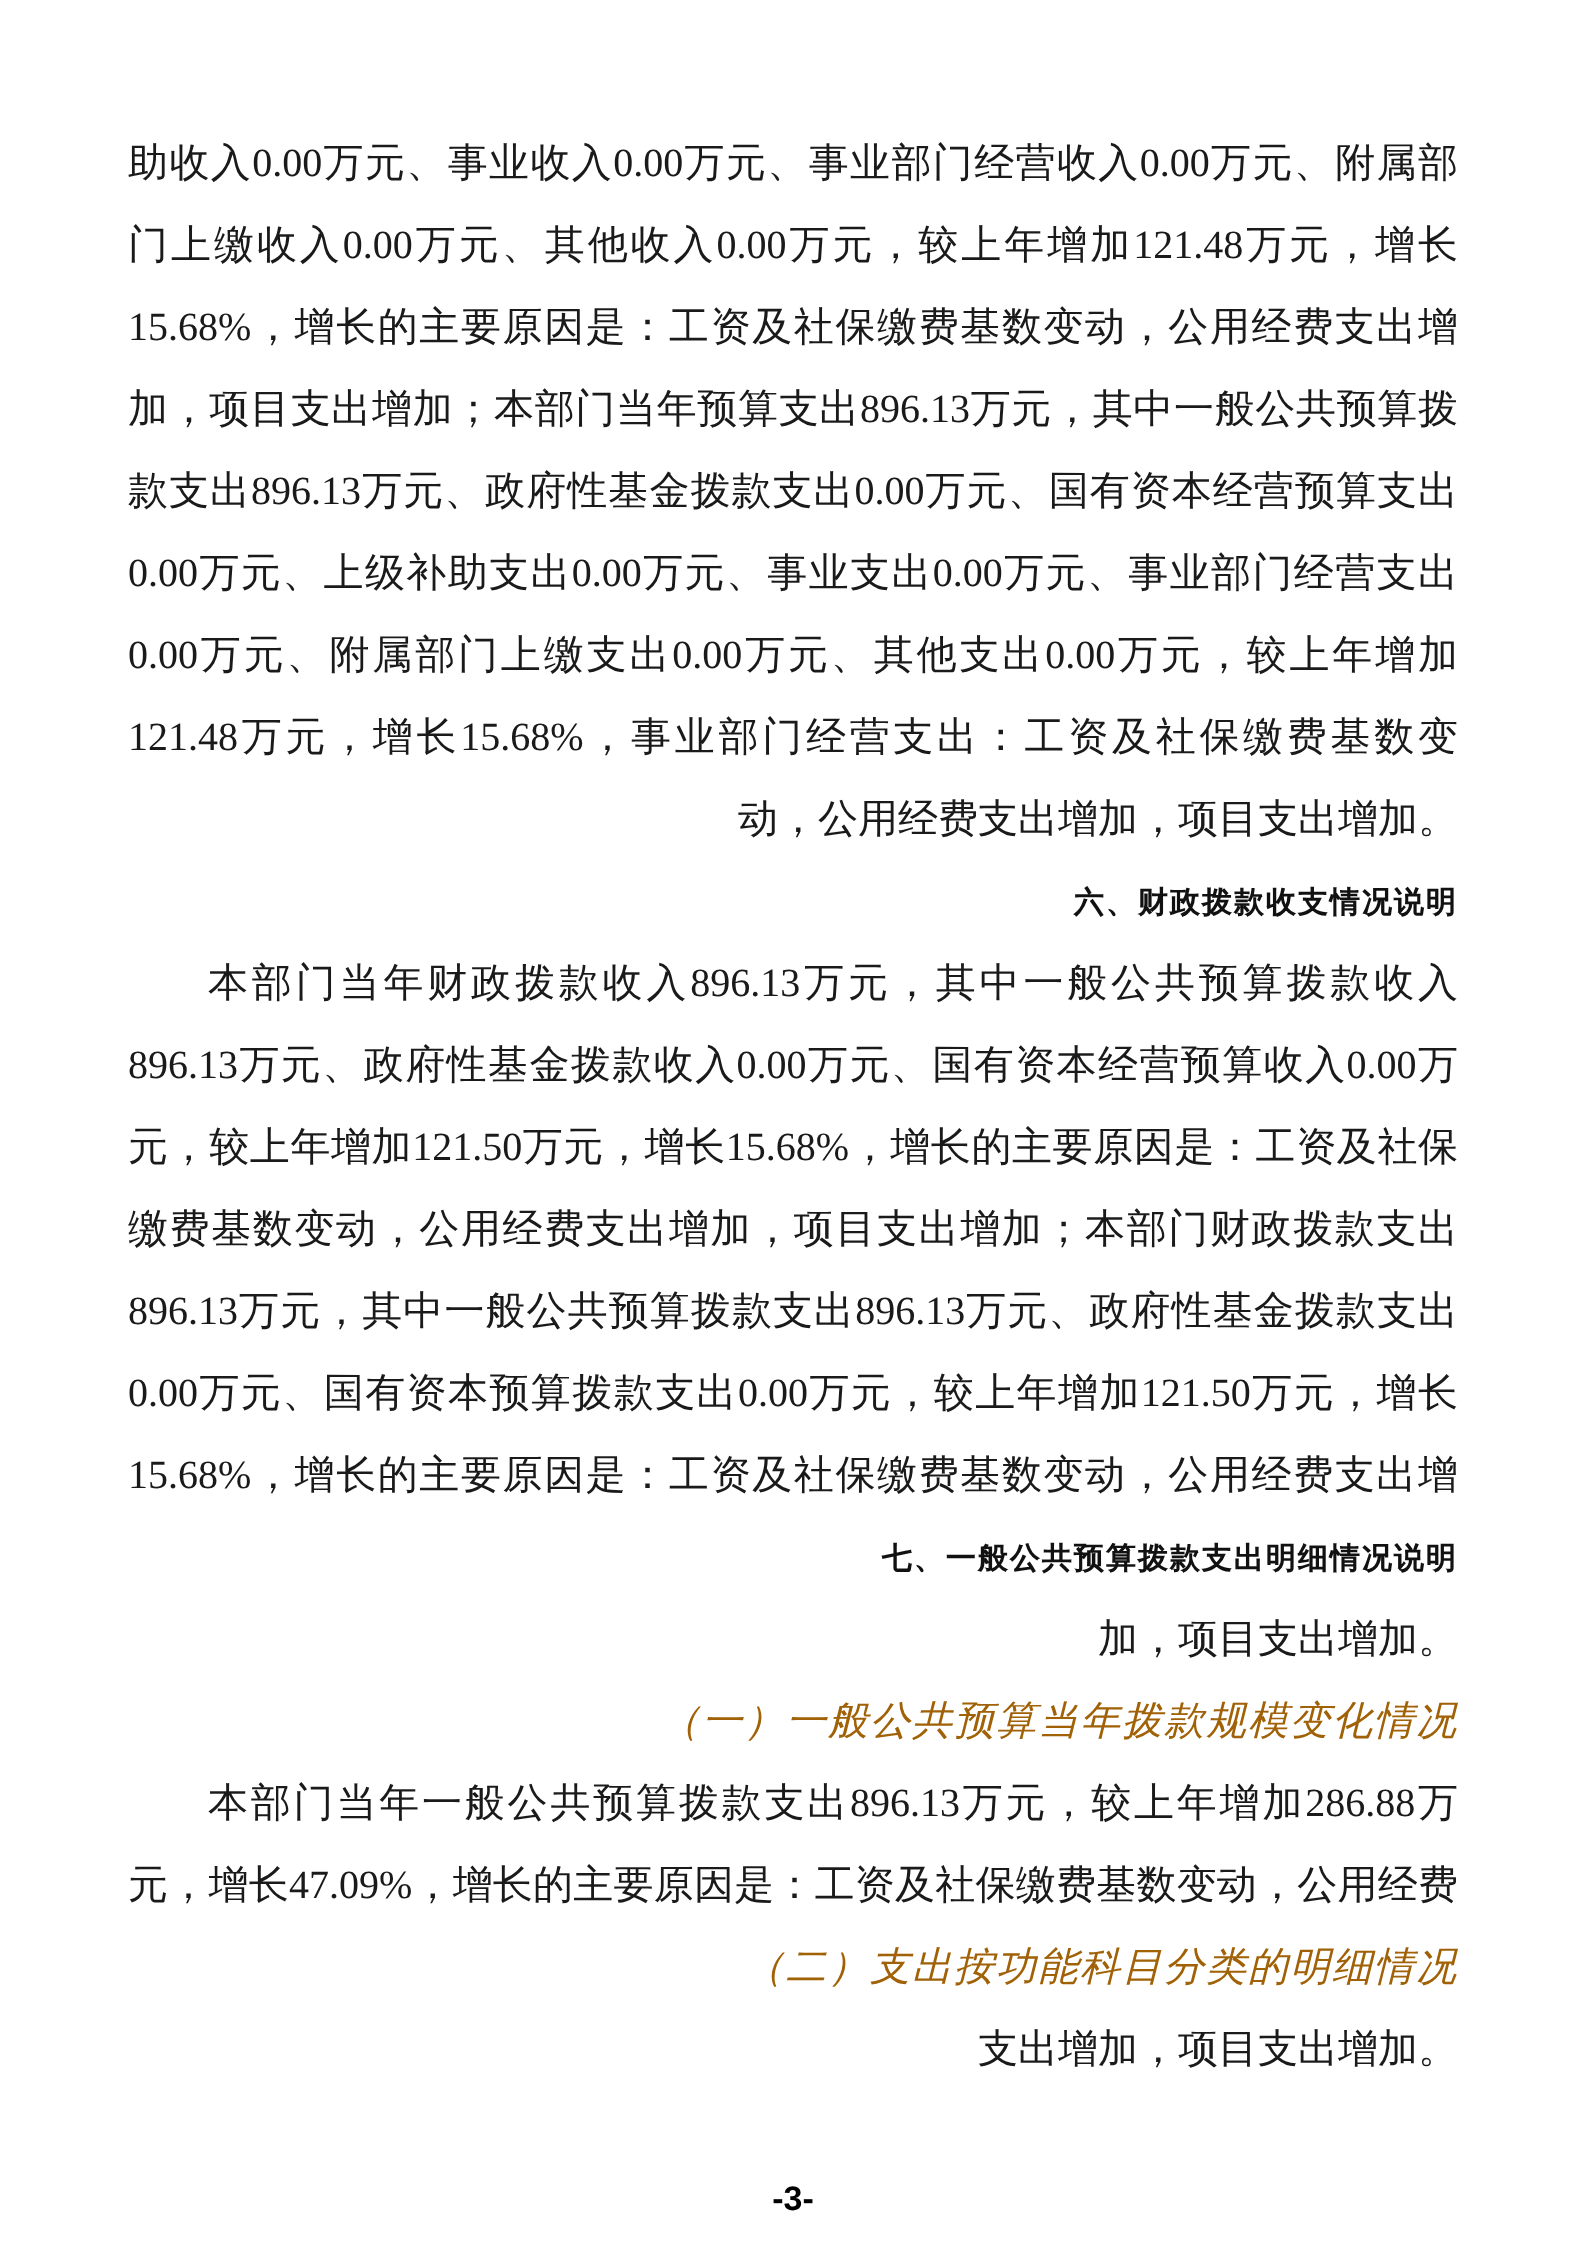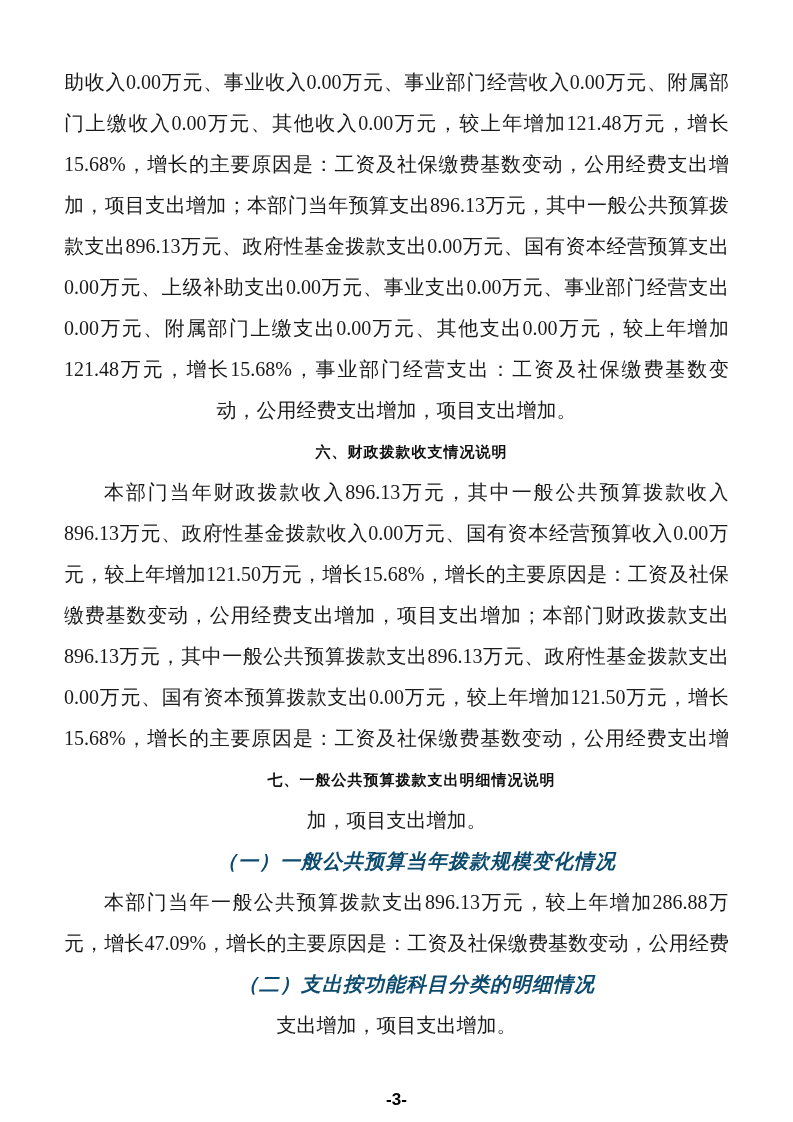--- a/index.html
+++ b/index.html
@@ -1,15 +1,15 @@
 <!DOCTYPE html>
 <html><head>
 <meta charset="utf-8">
 <style>
-  * { margin: 0; padding: 0; box-sizing: border-box; border-radius: 28px; }
+  * { margin: 0; padding: 0; box-sizing: border-box; }
   html, body {
     background: #ffffff;
     font-family: "Liberation Serif", "DejaVu Serif", serif;
   }
   .page {
     position: relative;
     width: 793px;
     height: 1122px;
     background: #ffffff;
     color: #000000;
@@ -20,21 +20,21 @@
     top: 62px;
     left: 64px;
     width: 665px;
   }
   .line {
     height: 41px;
     line-height: 41px;
     font-size: 20px;
     overflow: hidden;
     white-space: nowrap;
-    text-align: center;
+    text-align: right;
     color: #1a1a1a;
   }
   .just {
     white-space: normal;
     text-align: justify;
     text-align-last: justify;
     text-justify: inter-character;
   }
   .indent {
     text-indent: 2em;
@@ -45,22 +45,21 @@
     font-size: 15px;
     text-indent: 2em;
     letter-spacing: 1px;
     color: #111111;
   }
   .sub {
     font-style: italic;
     font-size: 20px;
     text-indent: 2em;
     letter-spacing: 1px;
-    color: #0c4a6e;
-    font-weight: bold;
+    color: #a16207;
   }
   .page-number {
     position: absolute;
     left: 0;
     right: 0;
     top: 1090px;
     text-align: center;
     font-family: "Liberation Sans", "DejaVu Sans", sans-serif;
     font-weight: 700;
     font-size: 17px;

